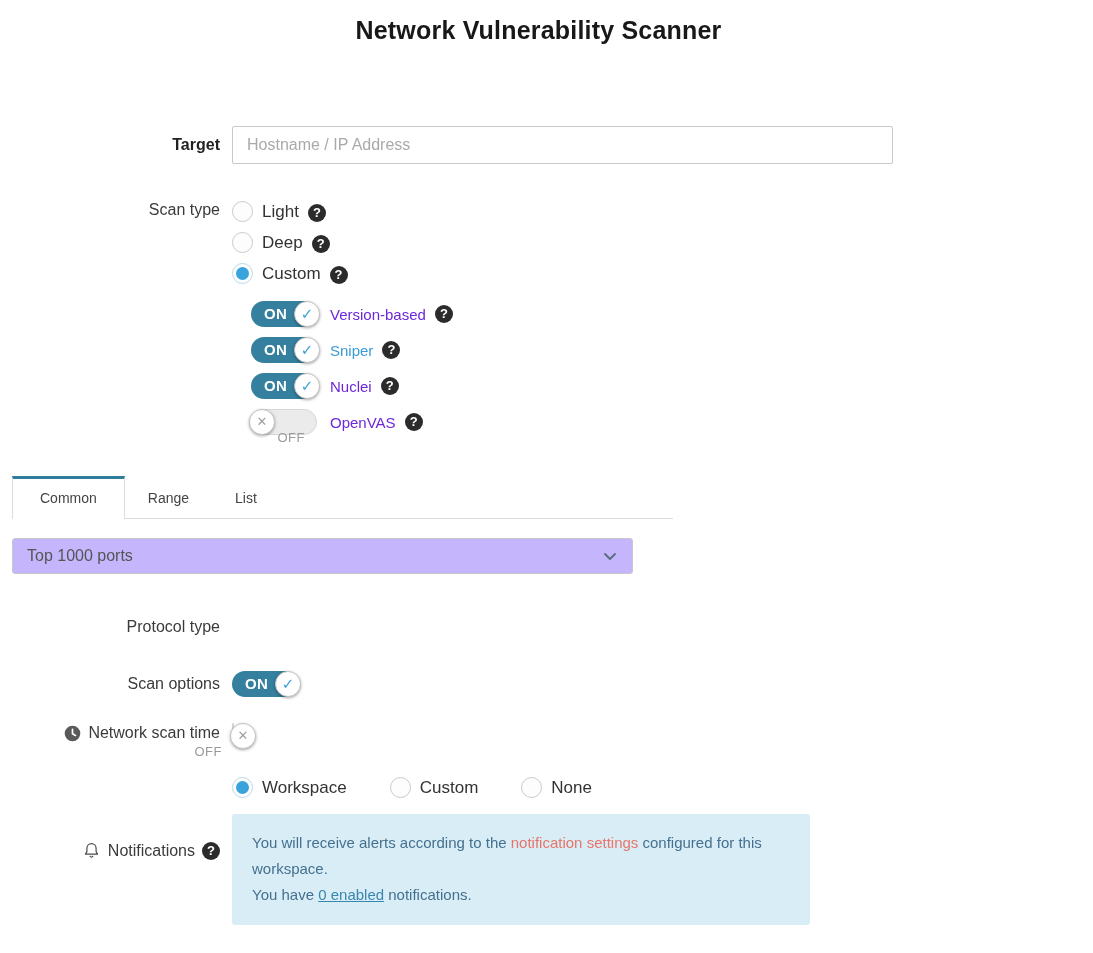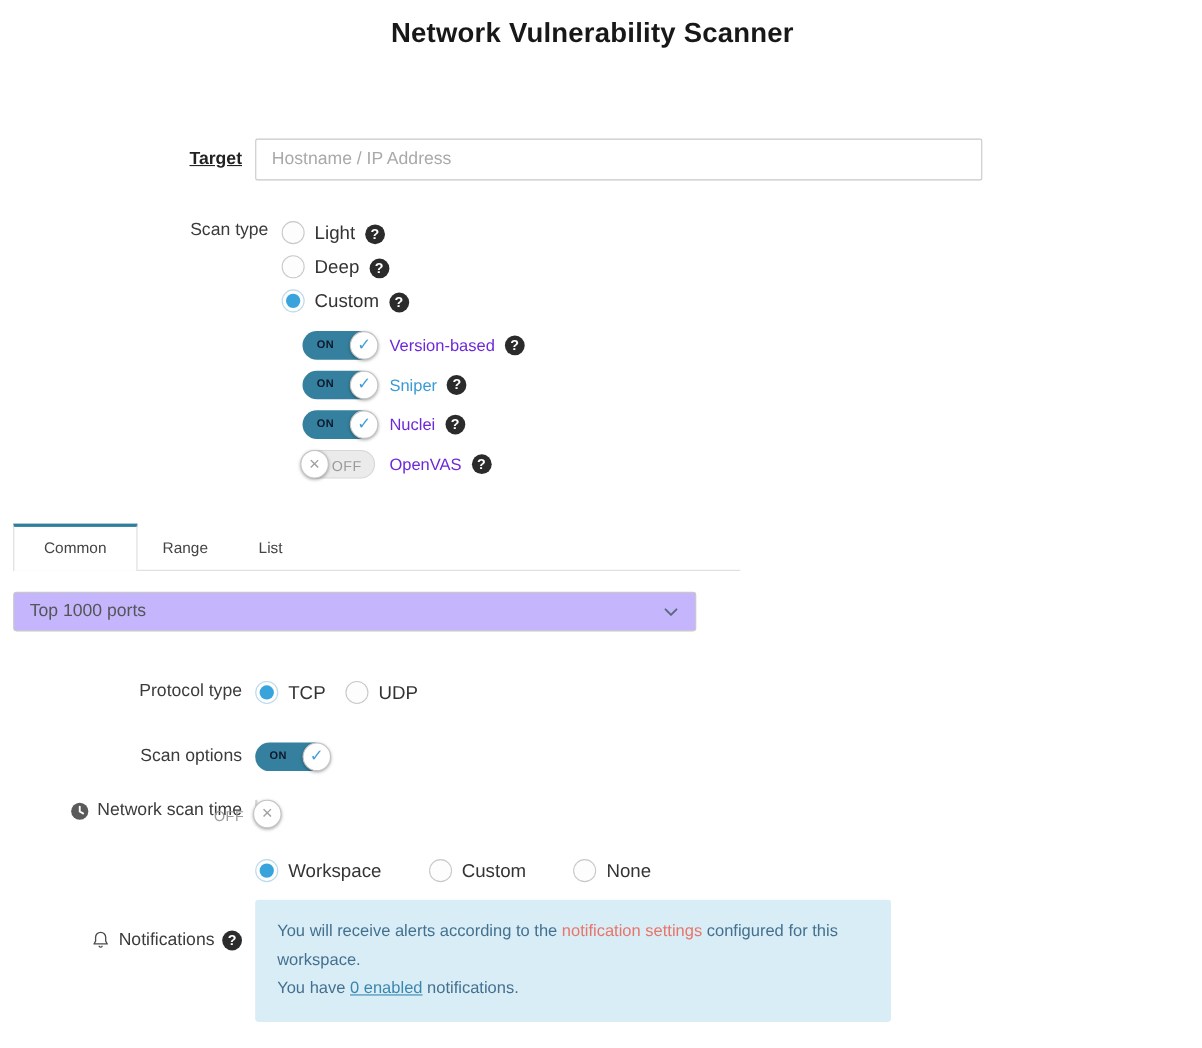--- a/index.html
+++ b/index.html
@@ -19,21 +19,21 @@
   }
   .form { margin-top: 81px; }
   .row { display: flex; }
   .lbl {
     width: 220px; flex: 0 0 220px;
     text-align: right;
     font-size: 16px; color: #3b3b3b;
     padding-right: 0;
     display: flex; justify-content: flex-end; align-items: center; gap: 7px;
   }
-  .lbl.bold { font-weight: 700; color: #222; text-decoration: underline; }
+  .lbl.bold { font-weight: 700; color: #222; }
   .content { margin-left: 12px; width: 661px; }
 
   
   .row-target { align-items: center; }
   .target-input {
     width: 661px; height: 38px;
     border: 1px solid #c8c8c8; border-radius: 2px;
     font-size: 16px; color: #333; padding: 0 14px;
     font-family: "Liberation Sans", "DejaVu Sans", sans-serif;
     outline: none;
@@ -63,32 +63,32 @@
     display: inline-block; cursor: pointer; flex: 0 0 18px;
   }
 
   
   .toggle-group { margin-left: 19px; margin-top: 17px; display: flex; flex-direction: column; gap: 10px; }
   .toggle-line { display: flex; align-items: center; height: 26px; }
   .toggle { position: relative; width: 66px; height: 26px; border-radius: 13px; cursor: pointer; flex: 0 0 66px; }
   .toggle.on { background: #35809e; }
   .toggle.on .tg-text {
     position: absolute; left: 13px; top: 0; line-height: 26px;
-    color: #0f172a; font-size: 10px; font-weight: 700; letter-spacing: 0.3px;
+    color: #ffffff; font-size: 15px; font-weight: 700; letter-spacing: 0.3px;
   }
   .toggle .knob {
     position: absolute; top: 0; width: 26px; height: 26px; border-radius: 50%;
     background: #fff; border: 1px solid #c4c4c4;
     box-shadow: 0 1px 3px rgba(0,0,0,0.35);
     text-align: center; line-height: 24px; font-weight: 700;
   }
   .toggle.on .knob { right: -3px; color: #3f9fd8; font-size: 15px; }
   .toggle.off { background: #ebebeb; border: 1px solid #d7d7d7; }
   .toggle.off .tg-text {
-    position: absolute; right: 11px; top: 2px; line-height: 24px;
+    position: absolute; right: 11px; top: 16px; line-height: 24px;
     color: #9a9a9a; font-size: 13px; font-weight: 400; letter-spacing: 0.5px;
   }
   .toggle.off .knob { left: -3px; top: -1px; color: #a0a0a0; font-size: 13px; }
   .tool-label { font-size: 15px; color: #6d28d9; margin-left: 13px; margin-right: 9px; }
   .tool-label.link { color: #3a9bd5; cursor: pointer; }
 
   
   .row-ports .lbl { align-items: flex-start; padding-top: 11px; }
   .tabs { display: flex; border-bottom: 1px solid #ddd; width: 661px; align-items: flex-end; }
   .tab {
@@ -143,21 +143,21 @@
   <div class="form">
 
     <div class="row row-target">
       <div class="lbl bold">Target</div>
       <div class="content">
         <input class="target-input" type="text" placeholder="Hostname / IP Address" style="">
       </div>
     </div>
 
     <div class="row mt-scan">
-      <div class="lbl" style="align-items:flex-start;padding-top:1px;margin-left:24px;">Scan type</div>
+      <div class="lbl" style="align-items:flex-start;padding-top:1px;">Scan type</div>
       <div class="content">
         <div class="radio-stack">
           <div class="radio-line">
             <span class="rb"></span>
             <span class="rb-label">Light</span>
             <span class="help">?</span>
           </div>
           <div class="radio-line">
             <span class="rb"></span>
             <span class="rb-label">Deep</span>
@@ -220,30 +220,20 @@
             <svg width="16" height="16" viewBox="0 0 16 16">
                 <polyline points="3,6 8,11 13,6" fill="none" stroke="#5a6b7b" stroke-width="1.8" stroke-linecap="round" stroke-linejoin="round"></polyline>
               </svg>
           </span>
         </div>
       </div>
     </div>
 
     <div class="row row-protocol">
       <div class="lbl">Protocol type</div>
-      <div class="content">
-        <div class="radio-line checked">
-          <span class="rb"></span>
-          <span class="rb-label">TCP</span>
-        </div>
-        <div class="radio-line">
-          <span class="rb"></span>
-          <span class="rb-label">UDP</span>
-        </div>
-      </div>
     </div>
 
     <div class="row row-scanopt">
       <div class="lbl">Scan options</div>
       <div class="content">
         <span class="toggle on">
           <span class="tg-text">ON</span>
           <span class="knob">✓</span>
         </span>
       </div>

